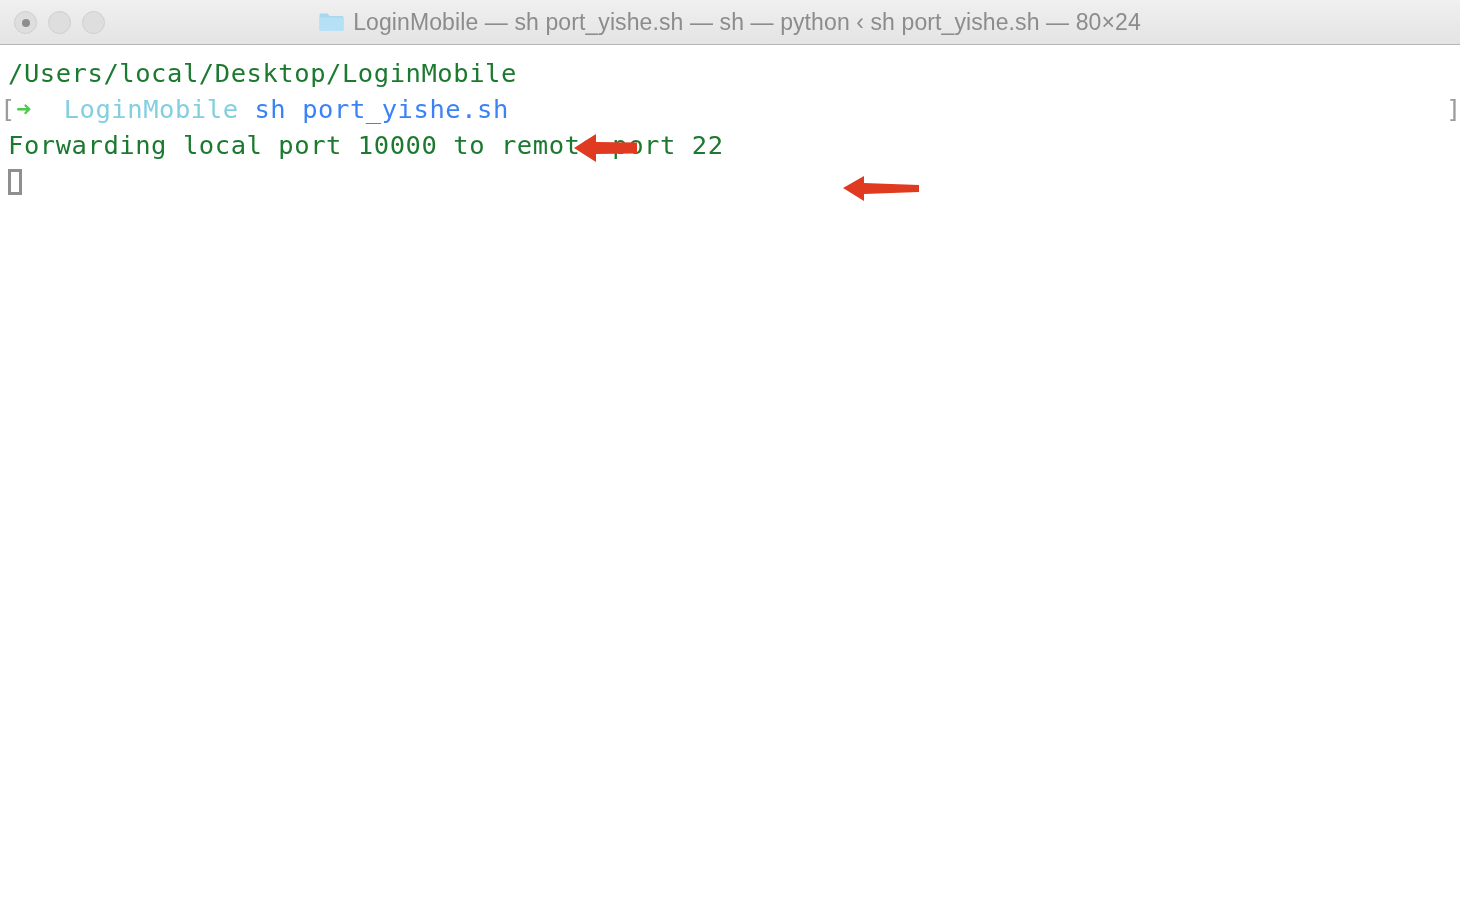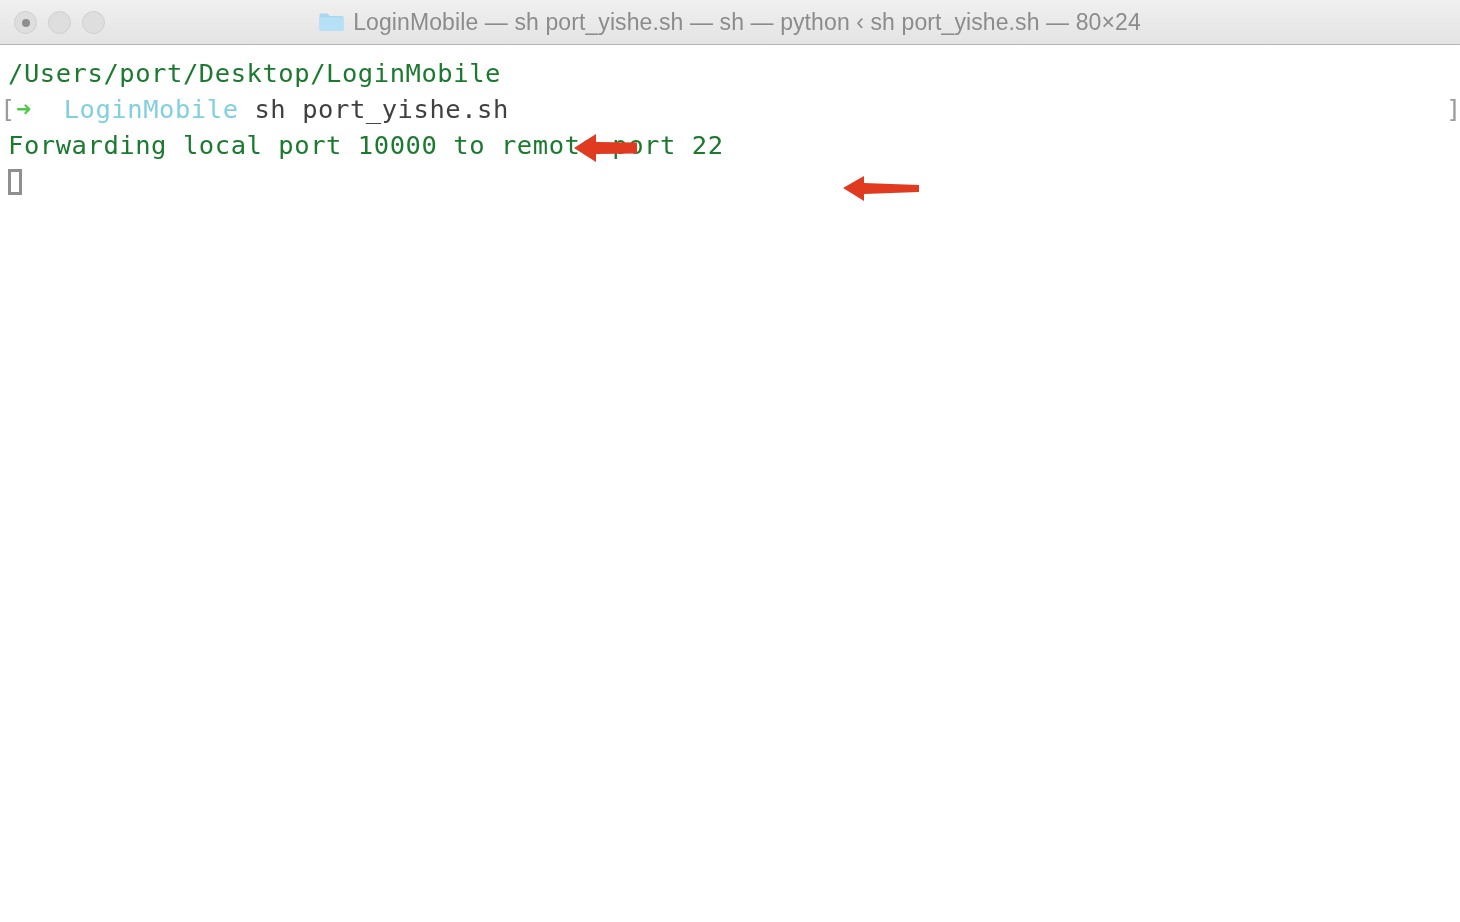--- a/index.html
+++ b/index.html
@@ -113,21 +113,21 @@
     letter-spacing: 0.55px;
     white-space: pre;
     color: #1c7a30;
   }
 
   .line-cwd   { top: 10px; }
   .line-prompt{ top: 46px; left: 0px; }
   .line-fwd   { top: 82px; }
   .line-cursor{ top: 118px; left: 8px; }
 
-  .seg-green  { color: #404040; }
+  .seg-green  { color: #3b82f6; }
   .seg-cyan   { color: #82cfe0; font-weight: normal; }
   .seg-arrow  { color: #4ec94e; font-weight: bold; }
   .seg-bracket{ color: #9c9c9c; }
 
   
   .cursor-block {
     display: inline-block;
     width: 14px;
     height: 26px;
     border: 3px solid #8f8f8f;
@@ -173,21 +173,21 @@
         <path d="M0.5 3.2 C0.5 2.3 1.2 1.6 2.1 1.6 L8.6 1.6 L10.6 3.9 L22.9 3.9 C23.8 3.9 24.5 4.6 24.5 5.5 L24.5 17.3 C24.5 18.2 23.8 18.9 22.9 18.9 L2.1 18.9 C1.2 18.9 0.5 18.2 0.5 17.3 Z" fill="#a8d8f0"></path>
         <path d="M0.5 5.6 L24.5 5.6 L24.5 17.3 C24.5 18.2 23.8 18.9 22.9 18.9 L2.1 18.9 C1.2 18.9 0.5 18.2 0.5 17.3 Z" fill="#b6e0f5"></path>
       </svg>
       <div class="window-title">LoginMobile — sh port_yishe.sh — sh — python ‹ sh port_yishe.sh — 80×24</div>
     </div>
 
   </div>
 
   <div class="terminal-body">
 
-    <div class="term-line line-cwd"><span>/Users/port/Desktop/LoginMobile</span></div>
+    <div class="term-line line-cwd"><span>/Users/local/Desktop/LoginMobile</span></div>
 
     <div class="term-line line-prompt"><span class="seg-bracket">[</span><span class="seg-arrow">➜</span><span class="seg-green">  </span><span class="seg-cyan">LoginMobile</span><span class="seg-green"> </span><span class="seg-green">sh port_yishe.sh</span></div>
 
     <div class="right-bracket">]</div>
 
     <div class="term-line line-fwd"><span>Forwarding local port 10000 to remote port 22</span></div>
 
     <div class="term-line line-cursor"><span class="cursor-block"></span></div>
 
     <svg class="annot-arrow annot-arrow-1" width="70" height="34" viewBox="0 0 70 34">

